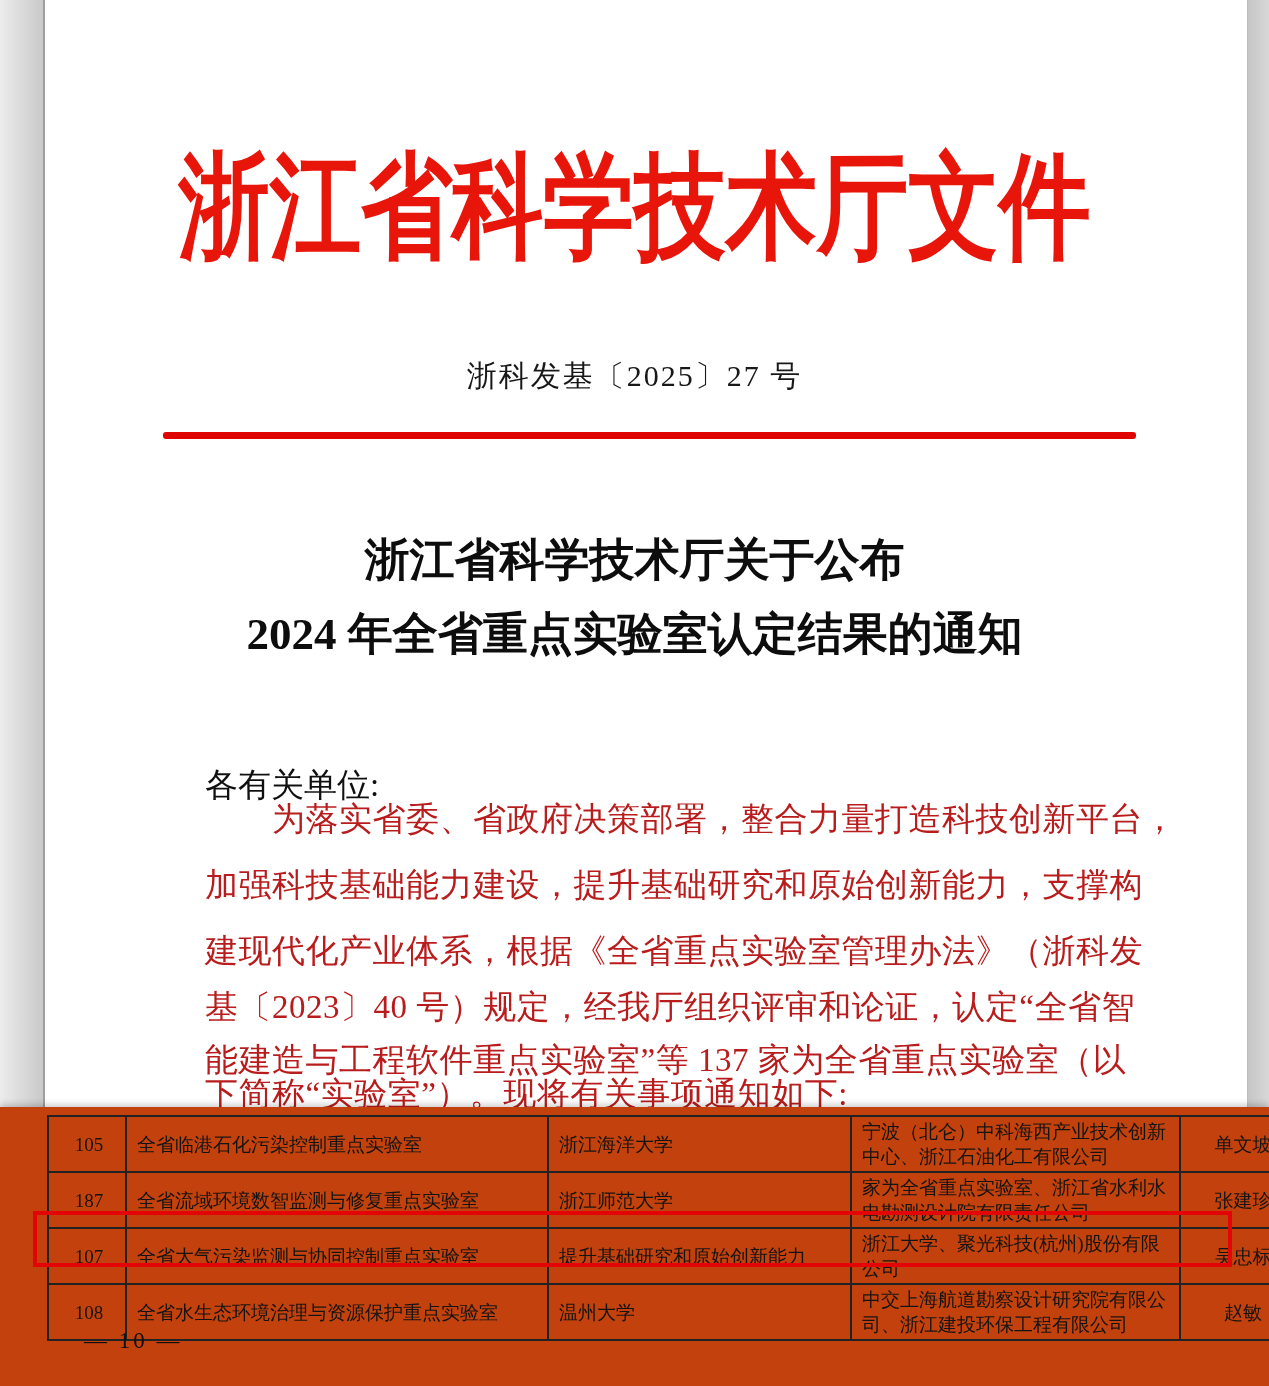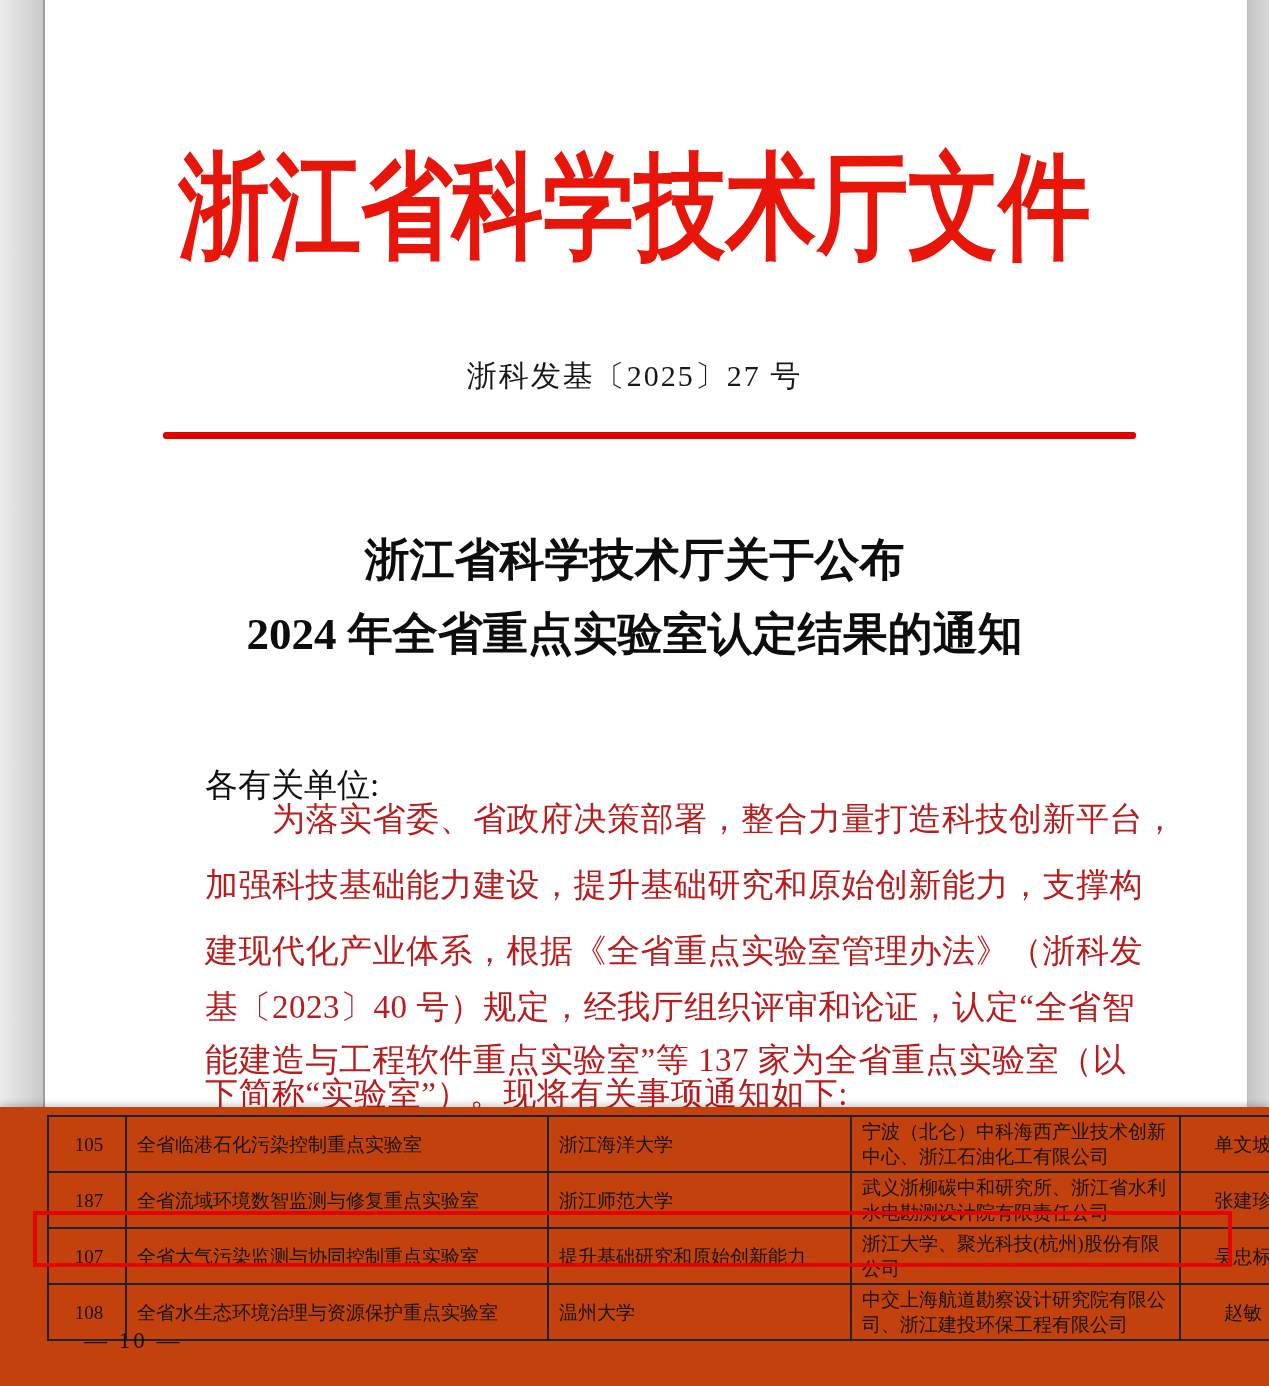--- a/index.html
+++ b/index.html
@@ -112,21 +112,21 @@
         <td class="c-no">105</td>
         <td class="c-lab">全省临港石化污染控制重点实验室</td>
         <td class="c-org">浙江海洋大学</td>
         <td class="c-partners">宁波（北仑）中科海西产业技术创新中心、浙江石油化工有限公司</td>
         <td class="c-dir">单文坡</td>
       </tr>
       <tr class="r1">
         <td class="c-no">187</td>
         <td class="c-lab">全省流域环境数智监测与修复重点实验室</td>
         <td class="c-org">浙江师范大学</td>
-        <td class="c-partners">武义浙柳碳中和研究所、浙江省水利水电勘测设计院有限责任公司</td>
+        <td class="c-partners">家为全省重点实验室、浙江省水利水电勘测设计院有限责任公司</td>
         <td class="c-dir">张建珍</td>
       </tr>
       <tr class="r2">
         <td class="c-no">107</td>
         <td class="c-lab">全省大气污染监测与协同控制重点实验室</td>
         <td class="c-org">提升基础研究和原始创新能力</td>
         <td class="c-partners">浙江大学、聚光科技(杭州)股份有限公司</td>
         <td class="c-dir">吴忠标</td>
       </tr>
       <tr class="r3">

